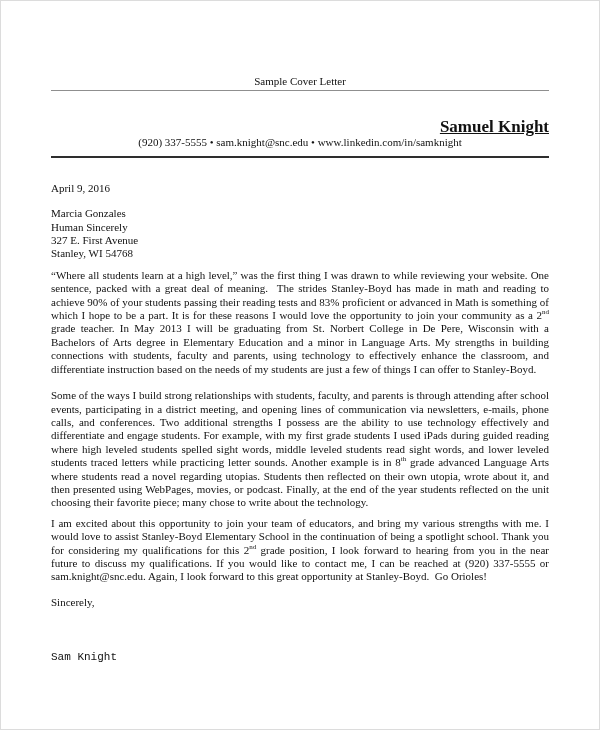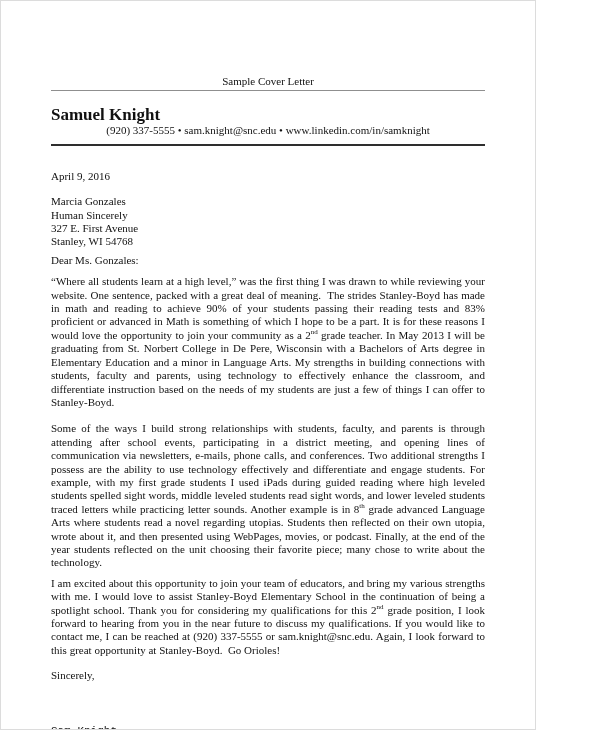--- a/index.html
+++ b/index.html
@@ -1,44 +1,45 @@
 <!DOCTYPE html>
 <html><head>
 <meta charset="utf-8">
 <title>Sample Cover Letter</title>
 <style>
   * { box-sizing: border-box; }
   html, body { margin: 0; padding: 0; background: #ffffff; }
   .page {
-    width: 536px;
+    width: 600px;
     height: 730px;
     background: #ffffff;
     border: 1px solid #dcdcdc;
     font-family: "Liberation Serif", "DejaVu Serif", serif;
     font-size: 11px;
     line-height: 13.4px;
     color: #111111;
     overflow: hidden;
   }
   .inner { margin: 0 50px; }
 
   .doc-label {
     margin-top: 74px;
     text-align: center;
   }
   hr.rule { border: 0; margin: 0; }
   hr.thin  { border-top: 1px solid #8f8f8f; margin-top: 2px; }
   hr.thick { border-top: 2px solid #2e2e2e; margin-top: 6px; }
 
   .name {
-    margin-top: 14px;
+    margin-top: 26px;
     font-size: 17px;
     line-height: 19px;
     font-weight: bold;
-    text-align: left;
+    text-align: right;
+    text-decoration: underline;
   }
   .hline { text-align: center; }
 
   .date { margin-top: 24px; }
   .recipient { margin-top: 12px; }
   .salutation { margin-top: 5px; }
 
   p.para {
     margin: 0;
     text-align: justify;
@@ -71,21 +72,20 @@
 
     <div class="date">April 9, 2016</div>
 
     <div class="recipient">
       <div>Marcia Gonzales</div>
       <div>Human Sincerely</div>
       <div>327 E. First Avenue</div>
       <div>Stanley, WI 54768</div>
     </div>
 
-    <div class="salutation">Dear Ms. Gonzales:</div>
 
     <p class="para p1"><span>“Where all students learn at a high level,” was the first thing I was drawn to while reviewing your website. One sentence, packed with a great deal of meaning.  The strides Stanley-Boyd has made in math and reading to achieve 90% of your students passing their reading tests and 83% proficient or advanced in Math is something of which I hope to be a part. It is for these reasons I would love the opportunity to join your community as a 2</span><sup>nd</sup><span> grade teacher. In May 2013 I will be graduating from St. Norbert College in De Pere, Wisconsin with a Bachelors of Arts degree in Elementary Education and a minor in Language Arts. My strengths in building connections with students, faculty and parents, using technology to effectively enhance the classroom, and differentiate instruction based on the needs of my students are just a few of things I can offer to Stanley-Boyd.</span></p>
 
     <p class="para p2"><span>Some of the ways I build strong relationships with students, faculty, and parents is through attending after school events, participating in a district meeting, and opening lines of communication via newsletters, e-mails, phone calls, and conferences. Two additional strengths I possess are the ability to use technology effectively and differentiate and engage students. For example, with my first grade students I used iPads during guided reading where high leveled students spelled sight words, middle leveled students read sight words, and lower leveled students traced letters while practicing letter sounds. Another example is in 8</span><sup>th</sup><span> grade advanced Language Arts where students read a novel regarding utopias. Students then reflected on their own utopia, wrote about it, and then presented using WebPages, movies, or podcast. Finally, at the end of the year students reflected on the unit choosing their favorite piece; many chose to write about the technology.</span></p>
 
     <p class="para p3"><span>I am excited about this opportunity to join your team of educators, and bring my various strengths with me. I would love to assist Stanley-Boyd Elementary School in the continuation of being a spotlight school. Thank you for considering my qualifications for this 2</span><sup>nd</sup><span> grade position, I look forward to hearing from you in the near future to discuss my qualifications. If you would like to contact me, I can be reached at (920) 337-5555 or sam.knight@snc.edu. Again, I look forward to this great opportunity at Stanley-Boyd.  Go Orioles!</span></p>
 
     <div class="closing">Sincerely,</div>
 
     <div class="sig-name">Sam Knight</div>

